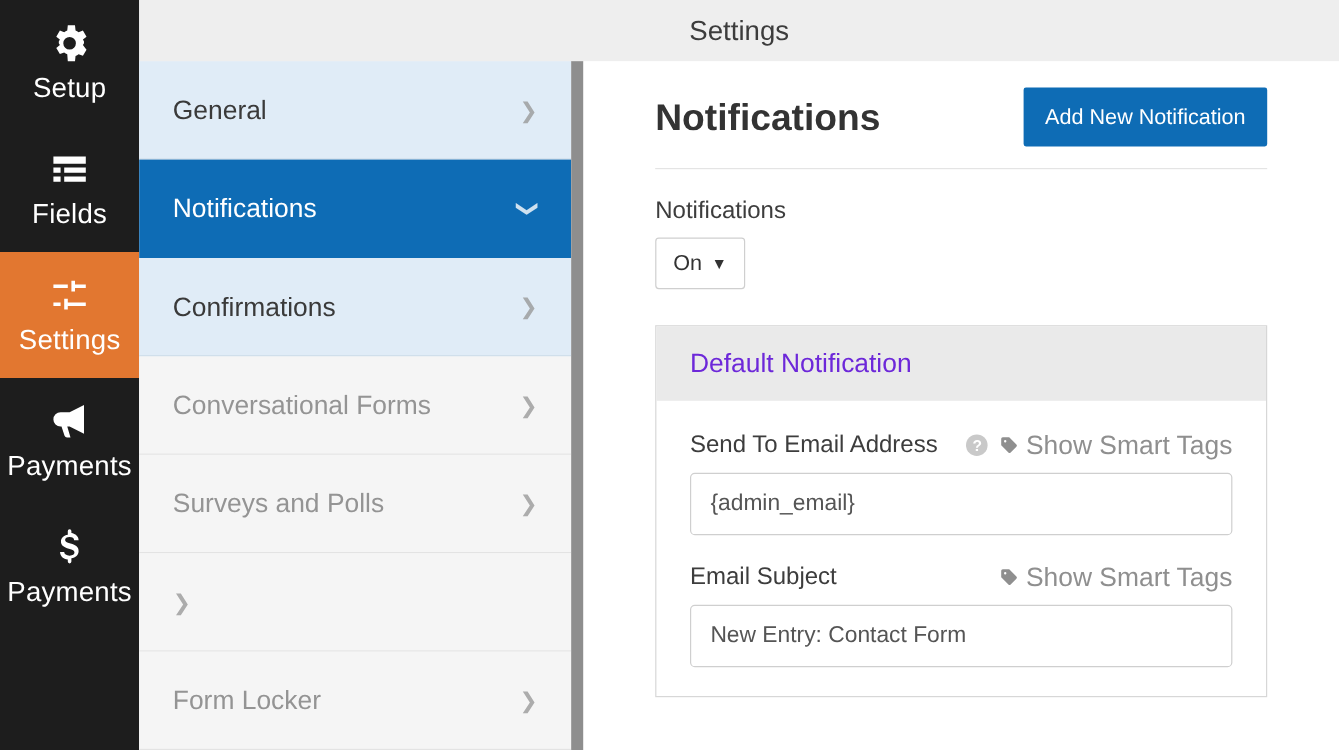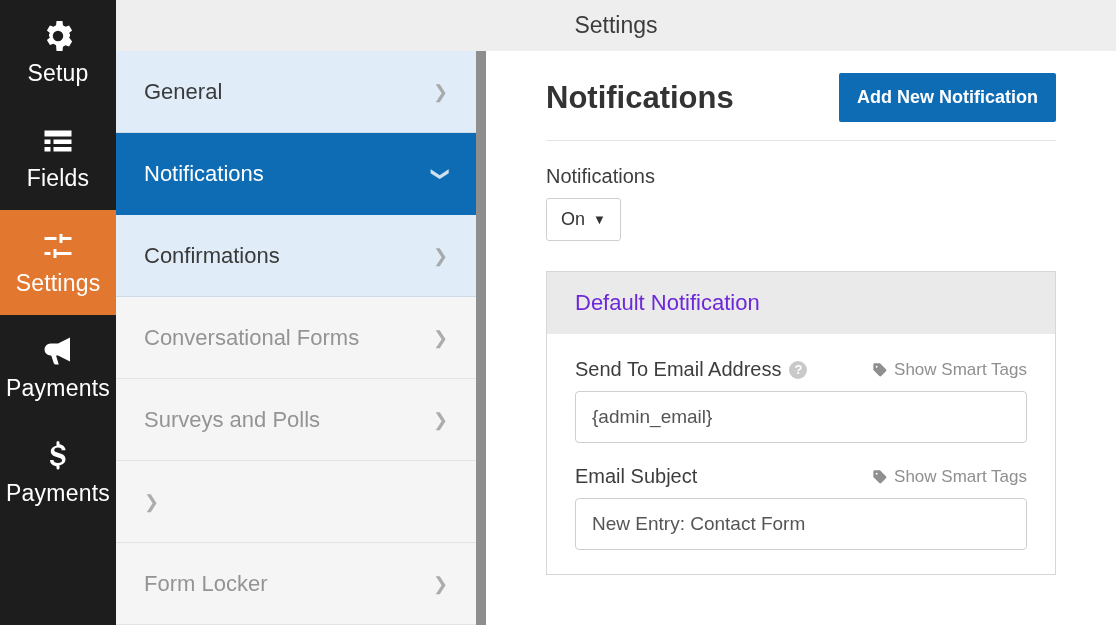--- a/index.html
+++ b/index.html
@@ -24,32 +24,32 @@
 .sub-item.section { background:#e0ecf7; color:#3a3a3a; border-bottom:1px solid #cddbe8; }
 .sub-item.active { background:#0e6cb5; color:#fff; }
 .sub-item.plain { background:#f5f5f5; color:#949494; border-bottom:1px solid #e3e3e3; }
 .chev { font-size:18px; color:inherit; opacity:.8; }
 .sub-item.plain .chev, .sub-item.section .chev { color:#9a9a9a; }
 
 
 .panel { flex:1; background:#fff; padding:22px 60px 0 60px; border-left:10px solid #8e8e8e; margin-left:-10px; }
 .panel-head { display:flex; align-items:center; justify-content:space-between; padding-bottom:18px; border-bottom:1px solid #e4e4e4; }
 .panel-head h1 { font-size:31px; font-weight:600; color:#333; }
-.btn-primary { background:#0e6cb5; color:#fff; border:none; padding:14px 18px; font-size:18px; font-weight:700; border-radius:2px; cursor:pointer; }
+.btn-primary { background:#0e6cb5; color:#fff; border:none; padding:14px 18px; font-size:18px; font-weight:400; border-radius:2px; cursor:pointer; }
 .field-group { margin-top:24px; }
 .field-label { font-size:20px; color:#3d3d3d; margin-bottom:10px; display:block; }
 .select { border:1px solid #cfcfcf; border-radius:3px; padding:10px 14px; font-size:18px; color:#333; background:#fff; display:inline-flex; align-items:center; gap:8px; cursor:pointer; }
 .card { border:1px solid #d7d7d7; margin-top:30px; }
 .card-head { background:#eaeaea; padding:18px 28px; font-size:22px; color:#6d28d9; }
 .card-body { padding:24px 28px; }
 .row { margin-bottom:22px; }
 .row-top { display:flex; align-items:center; justify-content:space-between; margin-bottom:10px; }
-.row-label { font-size:20px; color:#3d3d3d; display:flex; align-items:center; gap:8px; }
+.row-label { font-size:20px; color:#3d3d3d; display:flex; align-items:center; gap:24px; }
 .help-dot { width:18px; height:18px; border-radius:50%; background:#c9c9c9; color:#fff; font-size:13px; font-weight:700; display:inline-flex; align-items:center; justify-content:center; }
-.smart { color:#8f8f8f; font-size:17px; display:flex; align-items:center; gap:6px; cursor:pointer; }
+.smart { color:#8f8f8f; font-size:22px; display:flex; align-items:center; gap:6px; cursor:pointer; }
 .smart svg { fill:#8f8f8f; }
 .textbox { width:100%; border:1px solid #cfcfcf; border-radius:4px; padding:14px 16px; font-size:19px; color:#555; }
 </style>
 </head>
 <body>
 
 <div class="app">
 
   <nav class="vnav">
     <div class="vnav-item">

